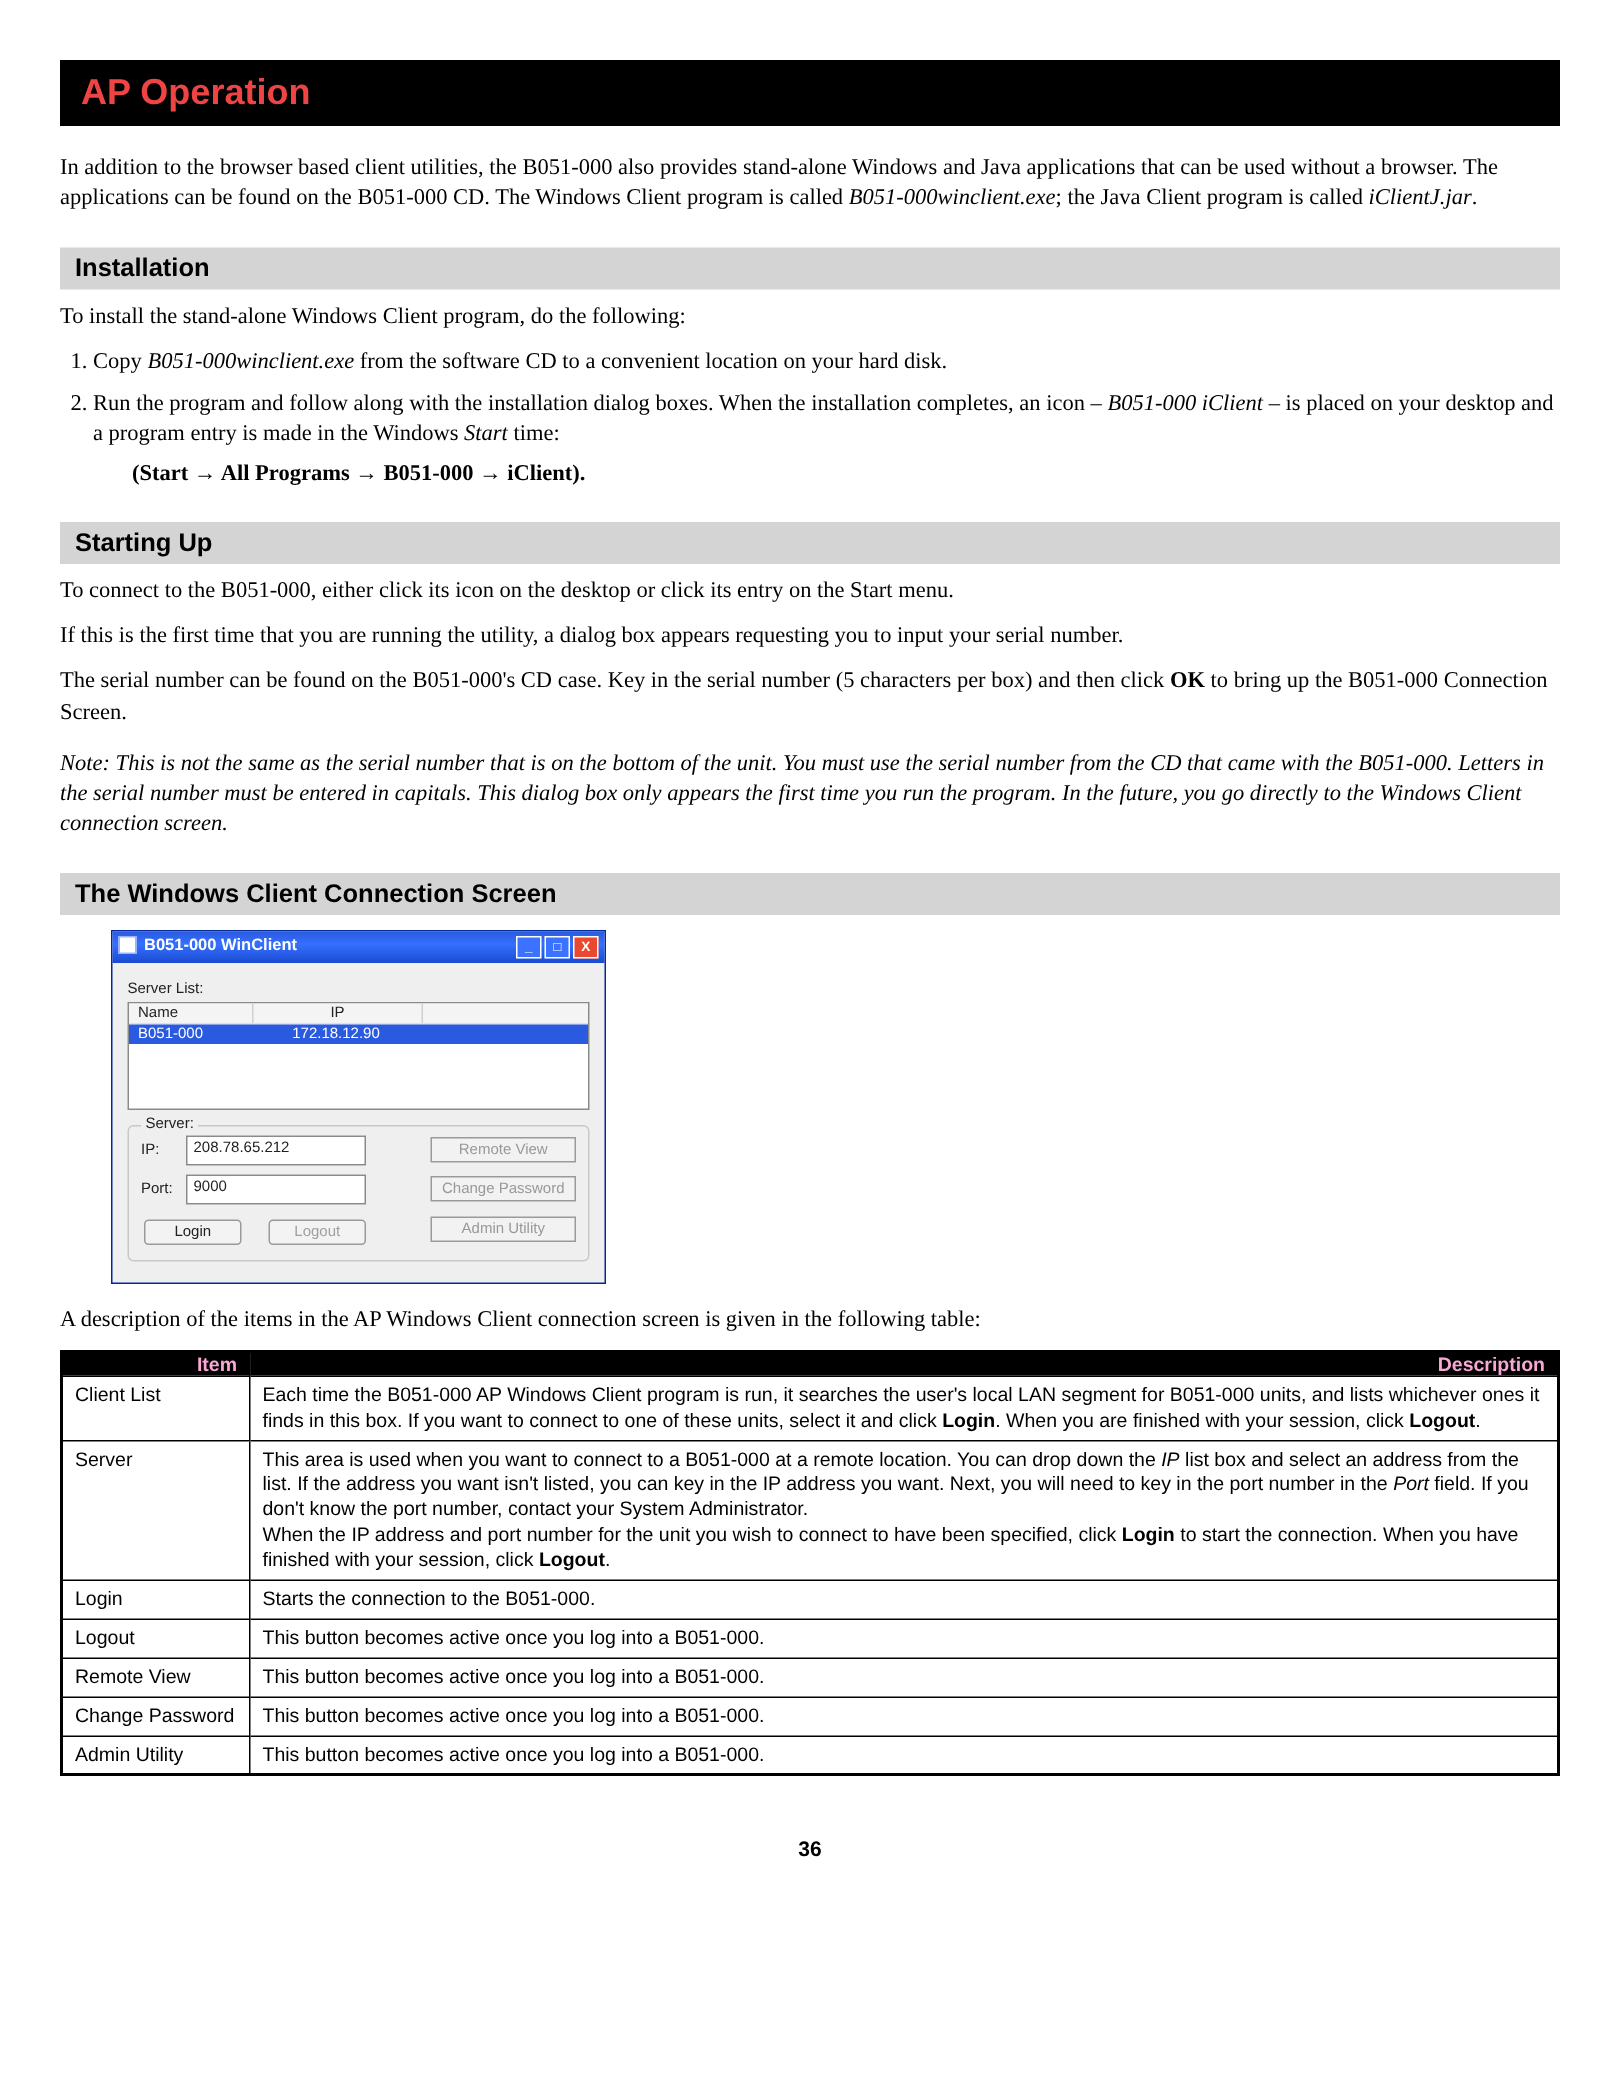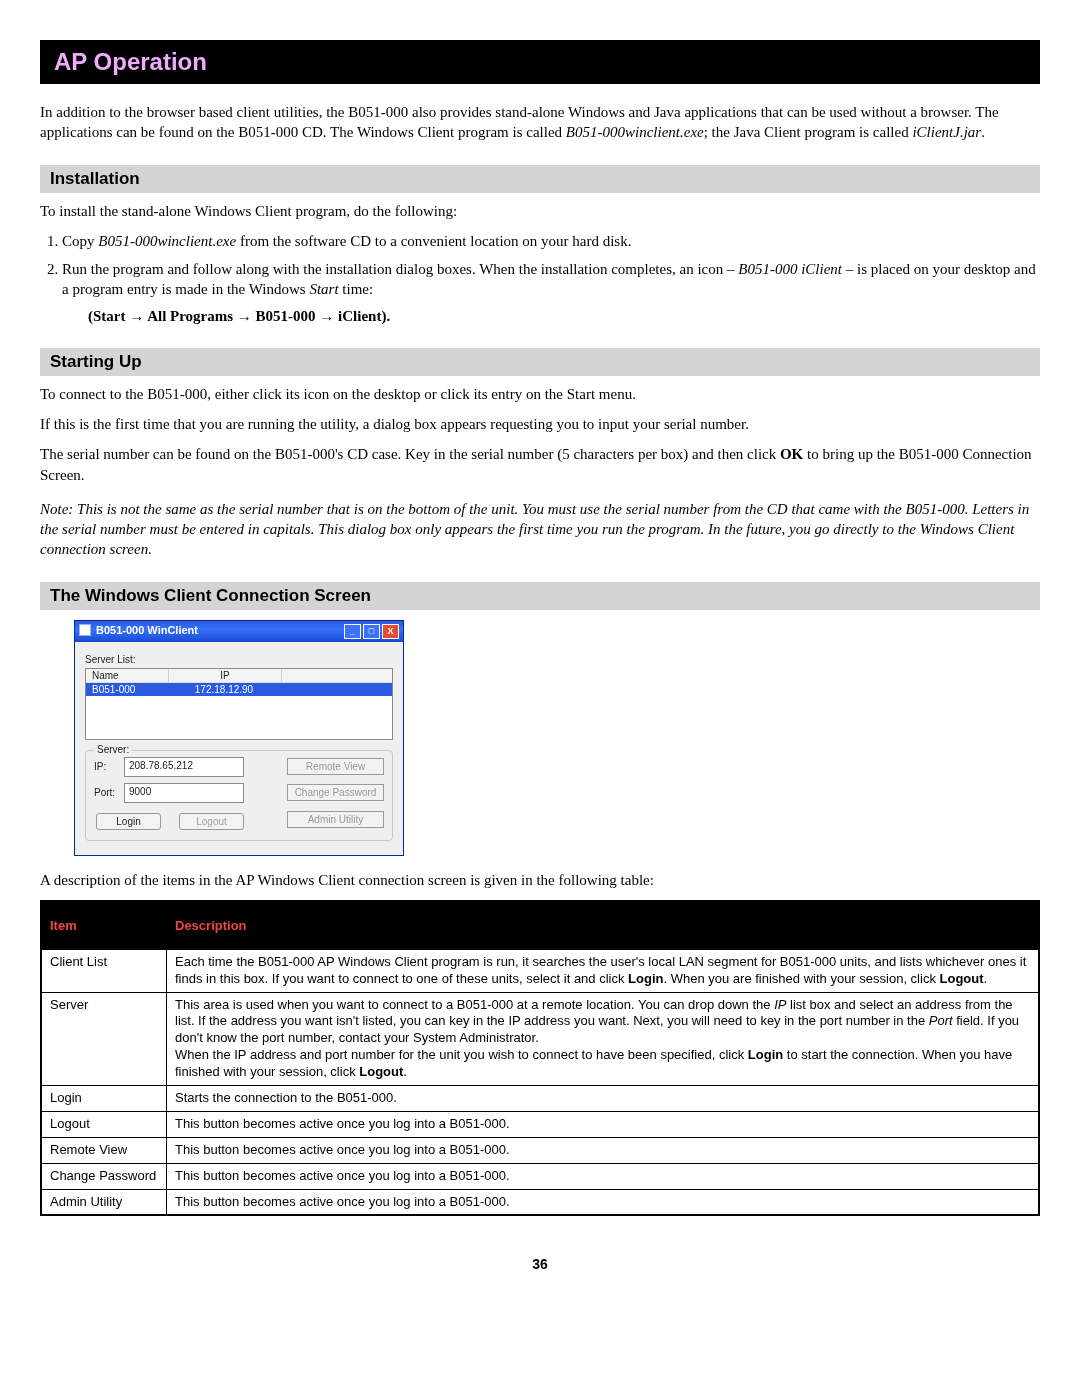--- a/index.html
+++ b/index.html
@@ -7,21 +7,21 @@
     padding: 40px;
     font-family: "Times New Roman", Times, serif;
     font-size: 15px;
     color: #000;
     background: #fff;
     width: 1080px;
     box-sizing: border-box;
   }
   .title-bar {
     background: #000;
-    color: #f0abfc;
+    color: #ef4444;
     font-family: Arial, Helvetica, sans-serif;
     font-weight: bold;
     font-size: 24px;
     padding: 8px 14px;
     margin-bottom: 18px;
   }
   p { margin: 4px 0 10px 0; line-height: 1.35; }
   .section-head {
     background: #d4d4d4;
     font-family: Arial, Helvetica, sans-serif;
@@ -137,22 +137,22 @@
   
   table.desc {
     border-collapse: collapse;
     width: 100%;
     border: 2px solid #000;
     font-family: Arial, Helvetica, sans-serif;
     font-size: 13px;
     margin-top: 6px;
   }
   table.desc th {
-    background: #000; color: #ef4444; text-align: left;
-    padding: 16px 8px; font-weight: bold;
+    background: #000; color: #f9a8d4; text-align: right;
+    padding: 0 8px; font-weight: bold;
     border-right: 1px solid #000;
   }
   table.desc td {
     border-top: 1px solid #000;
     padding: 4px 8px;
     vertical-align: top;
     line-height: 1.3;
   }
   table.desc td:first-child {
     width: 108px;

